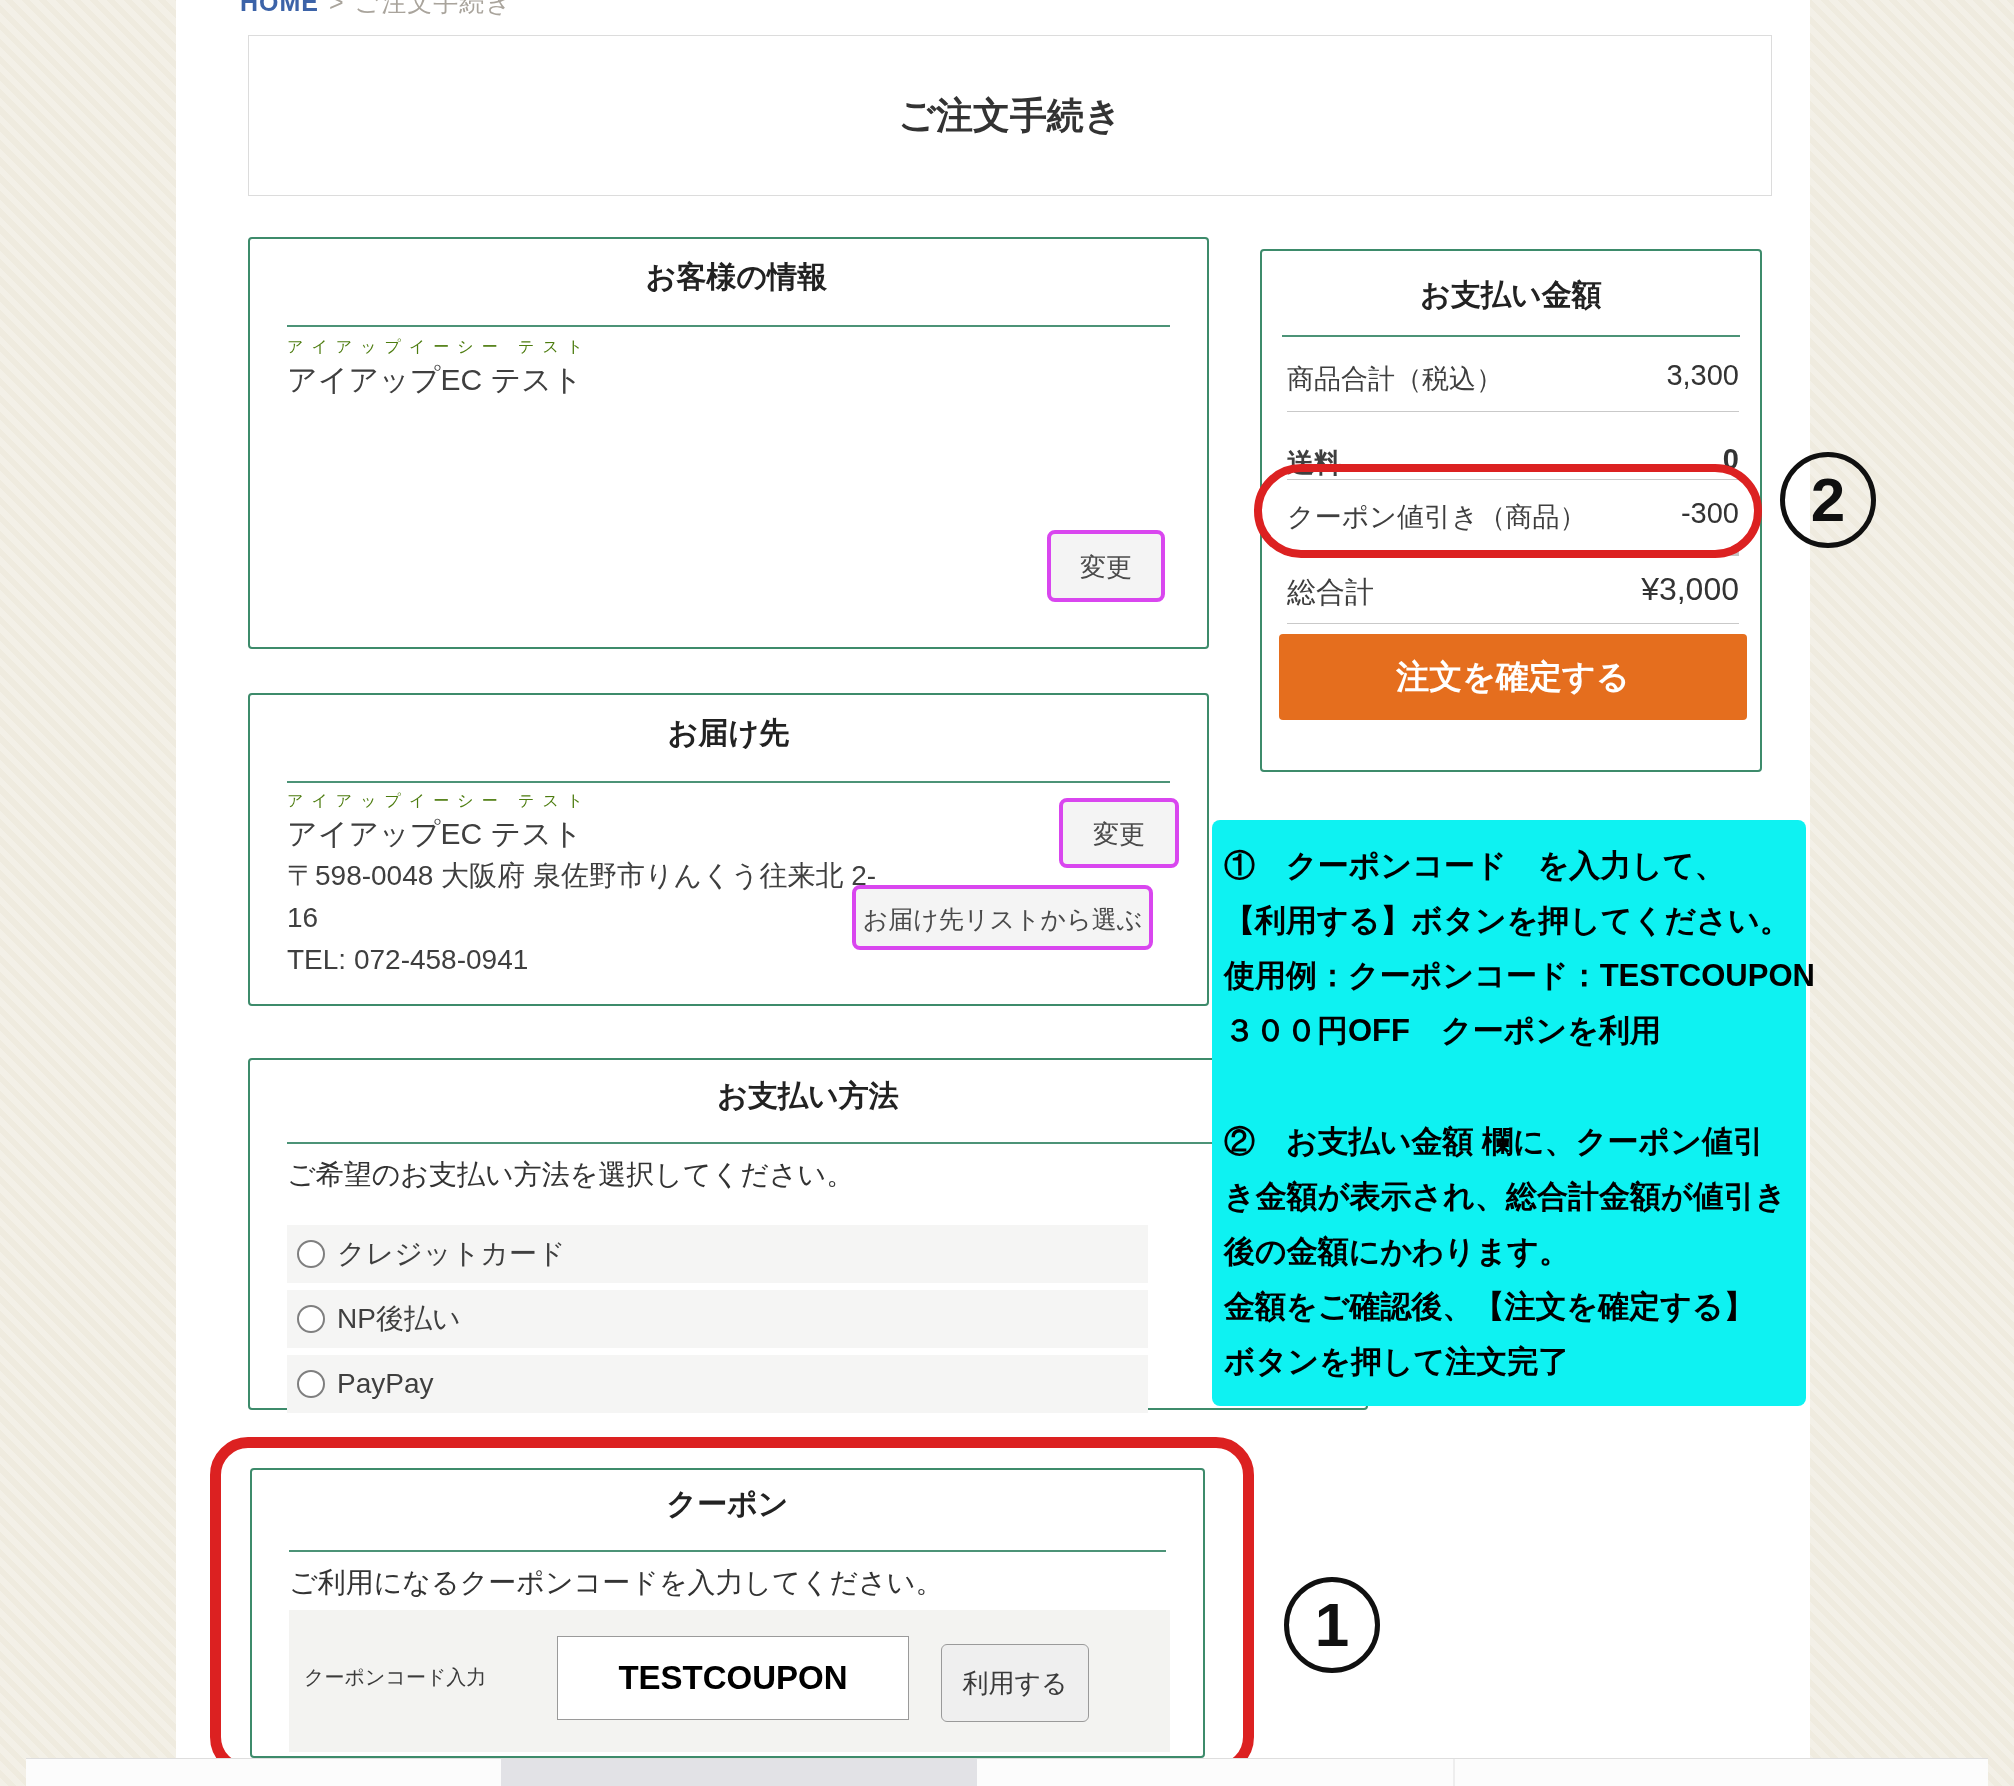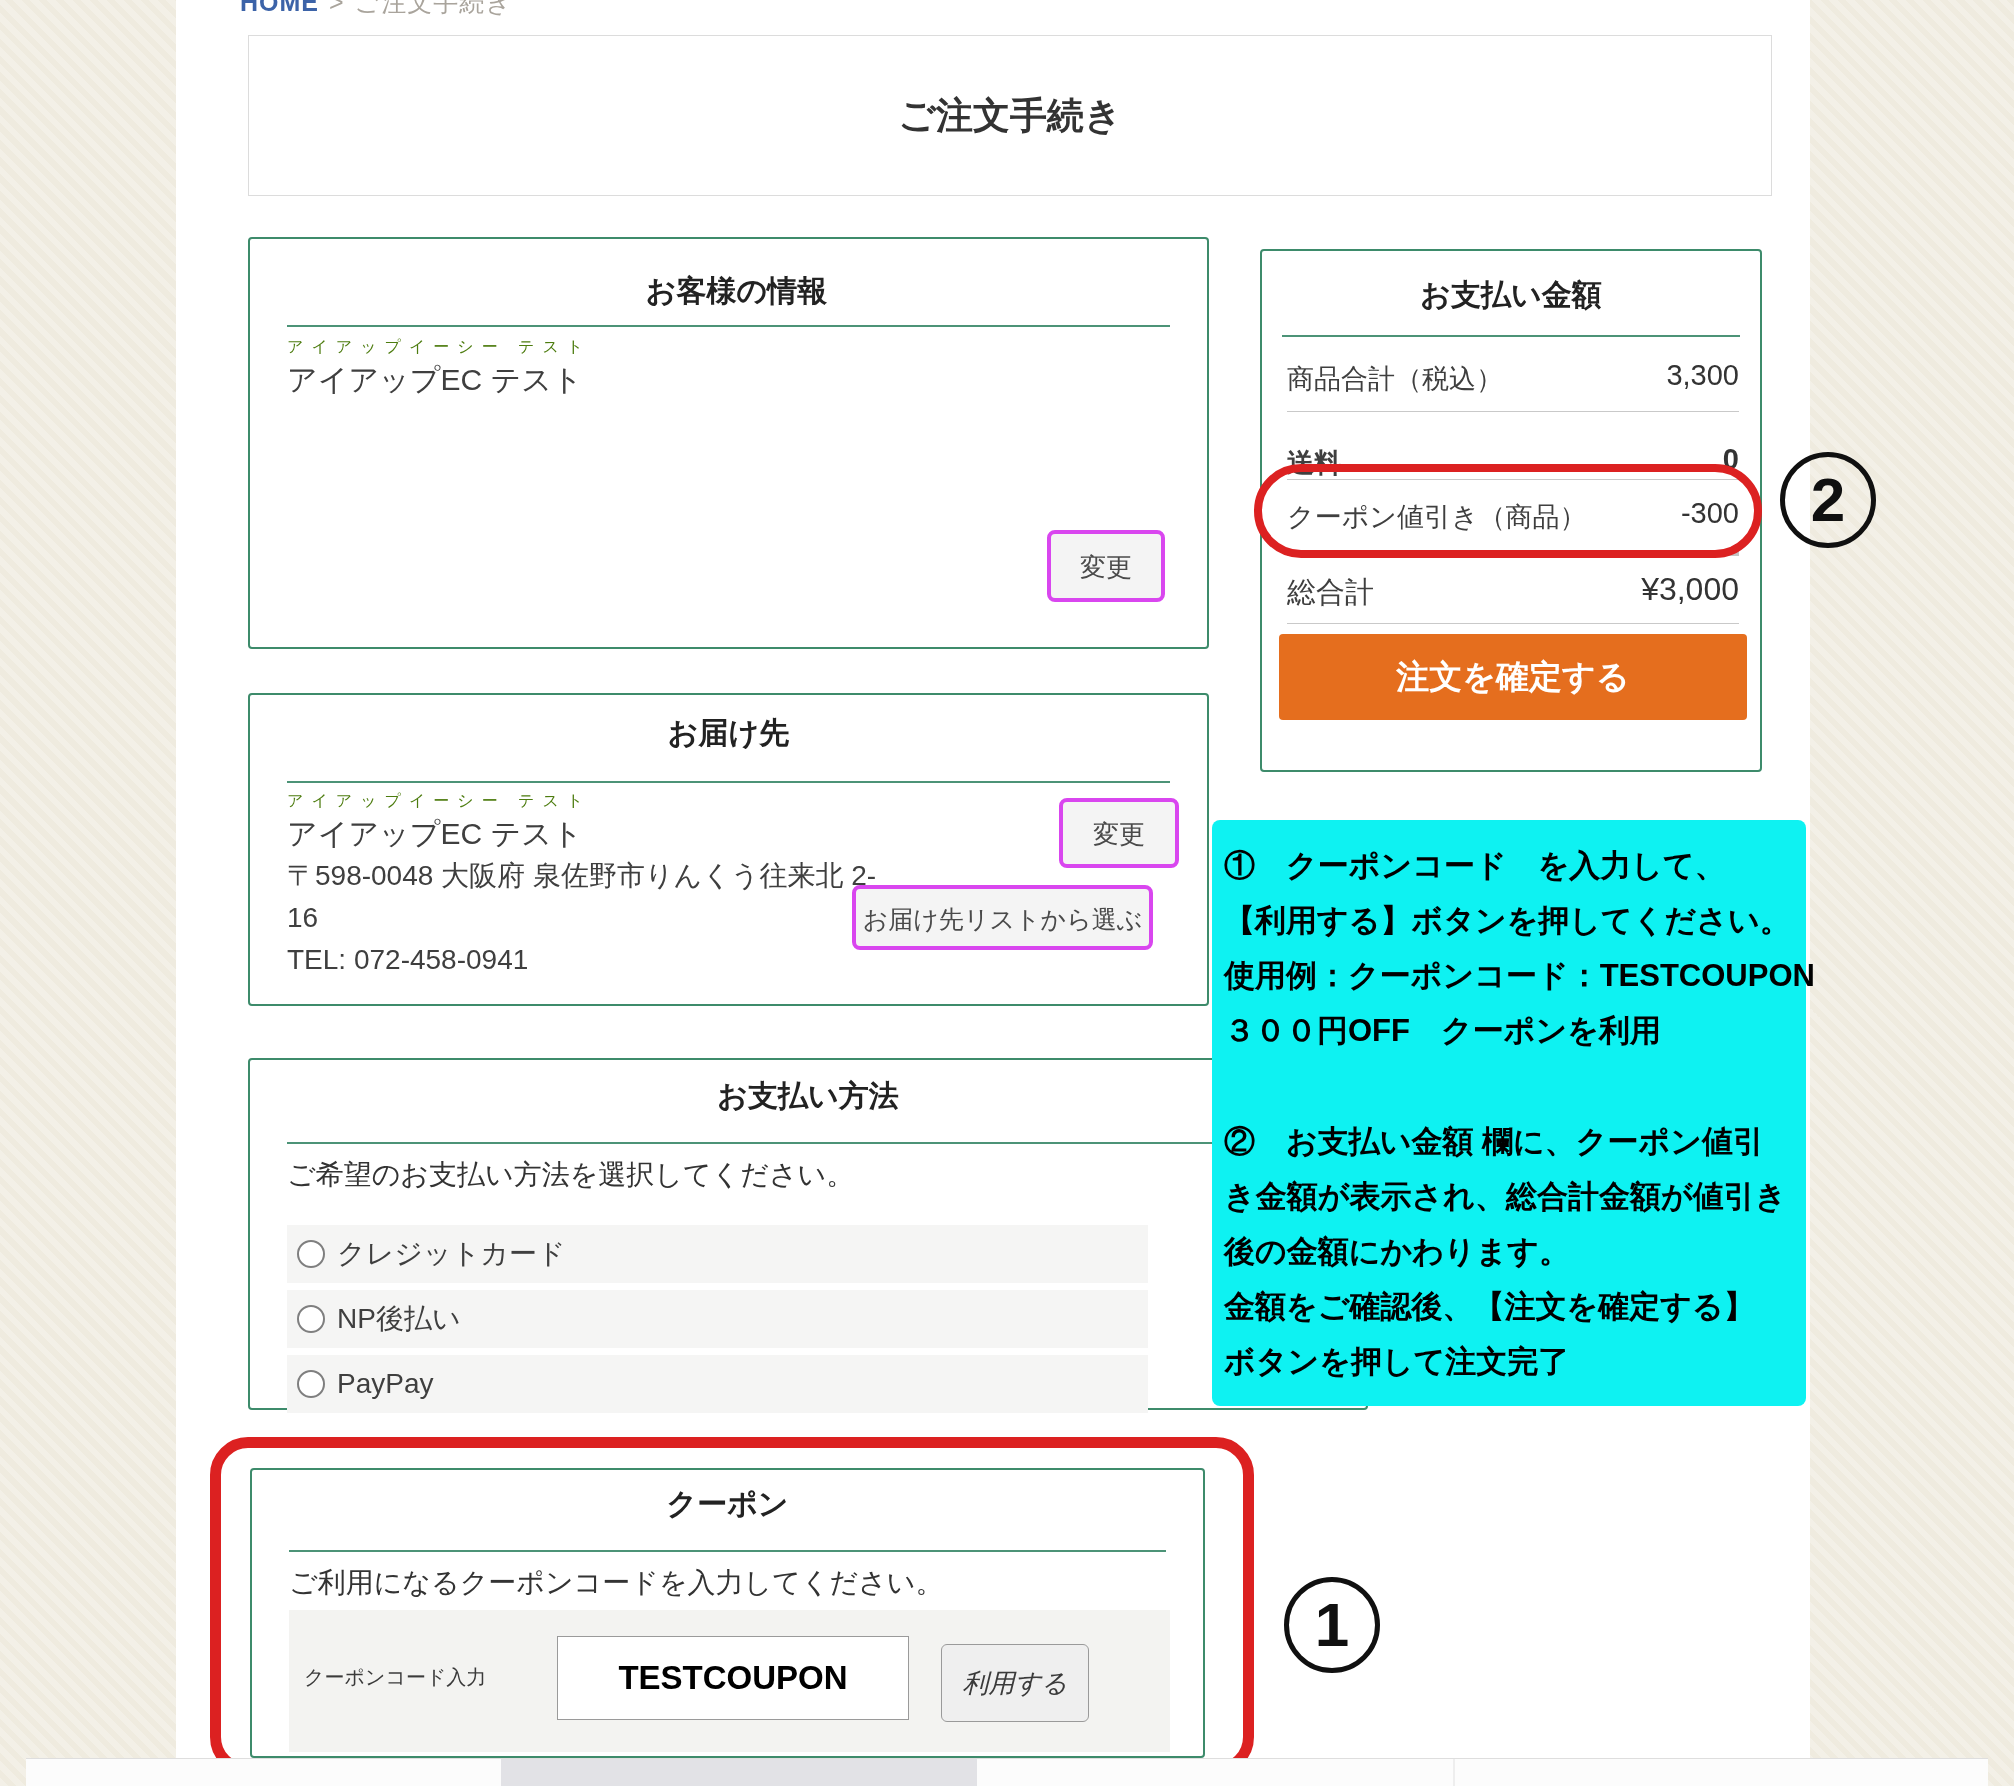--- a/index.html
+++ b/index.html
@@ -30,21 +30,21 @@
   .rule{position:absolute;height:2px;background:#4c9377;}
 
   .furi{font-size:16px;letter-spacing:8px;color:#4d7c0f;}
   .big-name{font-size:30px;color:#3f3f3f;margin-top:2px;}
 
   .gbtn{position:absolute;background:#f4f4f4;border:4px solid #d946ef;border-radius:8px;
     color:#4a4a4a;text-align:center;box-sizing:border-box;cursor:pointer;}
 
   
   .card-customer{left:248px;top:237px;width:961px;height:412px;}
-  .card-customer h2{top:32px;padding-left:16px;}
+  .card-customer h2{top:18px;padding-left:16px;}
   .card-customer .rule{left:37px;right:37px;top:86px;}
   .cust-text{position:absolute;left:37px;top:98px;}
   .btn-cust-change{left:797px;top:291px;width:118px;height:72px;font-size:26px;line-height:66px;}
 
   
   .card-delivery{left:248px;top:693px;width:961px;height:313px;}
   .card-delivery h2{top:18px;}
   .card-delivery .rule{left:37px;right:37px;top:86px;}
   .dlv-text{position:absolute;left:37px;top:96px;}
   .addr{font-size:28px;color:#3f3f3f;line-height:42px;}
@@ -66,21 +66,21 @@
   .card-coupon h2{top:14px;}
   .card-coupon .rule{left:37px;right:37px;top:80px;}
   .cp-instruction{position:absolute;left:37px;top:94px;font-size:28px;color:#333;}
   .cp-row{position:absolute;left:37px;top:140px;width:881px;height:142px;background:#f3f3f1;}
   .cp-label{position:absolute;left:15px;top:54px;font-size:20px;color:#3a3a3a;}
   .cp-input{position:absolute;left:268px;top:26px;width:352px;height:84px;box-sizing:border-box;
     border:1px solid #9a9a9a;background:#fff;text-align:center;font-size:33px;font-weight:bold;color:#000;
     font-family:"Liberation Sans",sans-serif;}
   .cp-apply{position:absolute;left:652px;top:34px;width:148px;height:78px;background:#efefef;
     border:1px solid #9a9a9a;border-radius:6px;font-size:26px;color:#3a3a3a;cursor:pointer;
-    font-family:"Liberation Sans",sans-serif;font-style:italic;}
+    font-family:"Liberation Sans",sans-serif;}
 
   
   .card-summary{left:1260px;top:249px;width:502px;height:523px;}
   .card-summary h2{top:24px;}
   .card-summary .rule{left:20px;right:20px;top:84px;}
   .sum-row{position:absolute;left:25px;width:452px;height:52px;}
   .sum-label{position:absolute;left:0;top:10px;font-size:27px;color:#3f3f3f;}
   .sum-value{position:absolute;right:0;top:8px;font-size:29px;color:#333;}
   .sum-div{position:absolute;left:25px;width:452px;height:1px;background:#c9c9c9;}
   .sum-div-thick{height:6px;background:#c3c3c3;}

